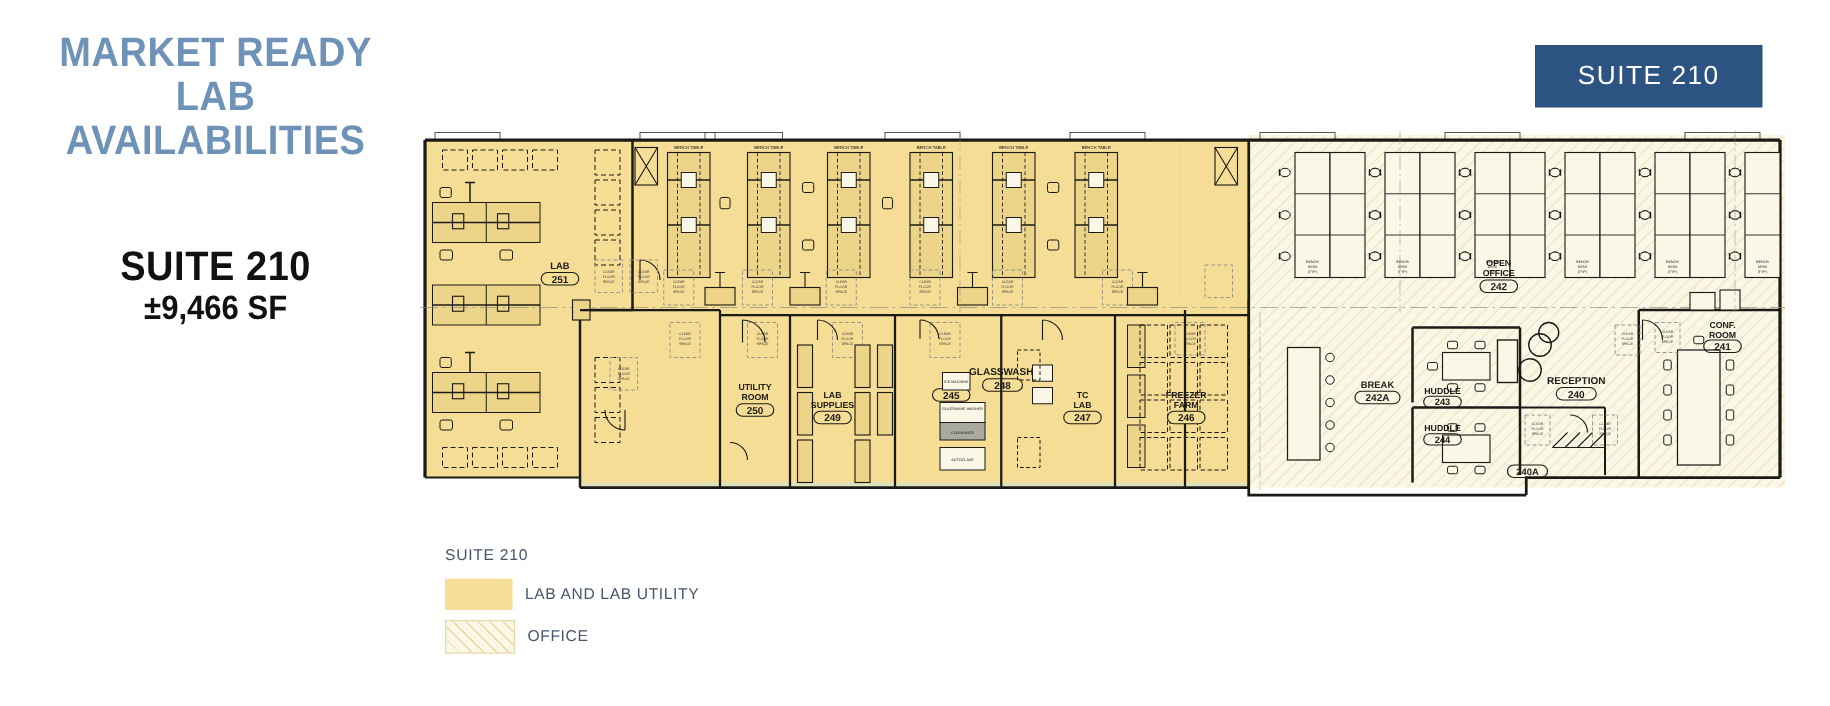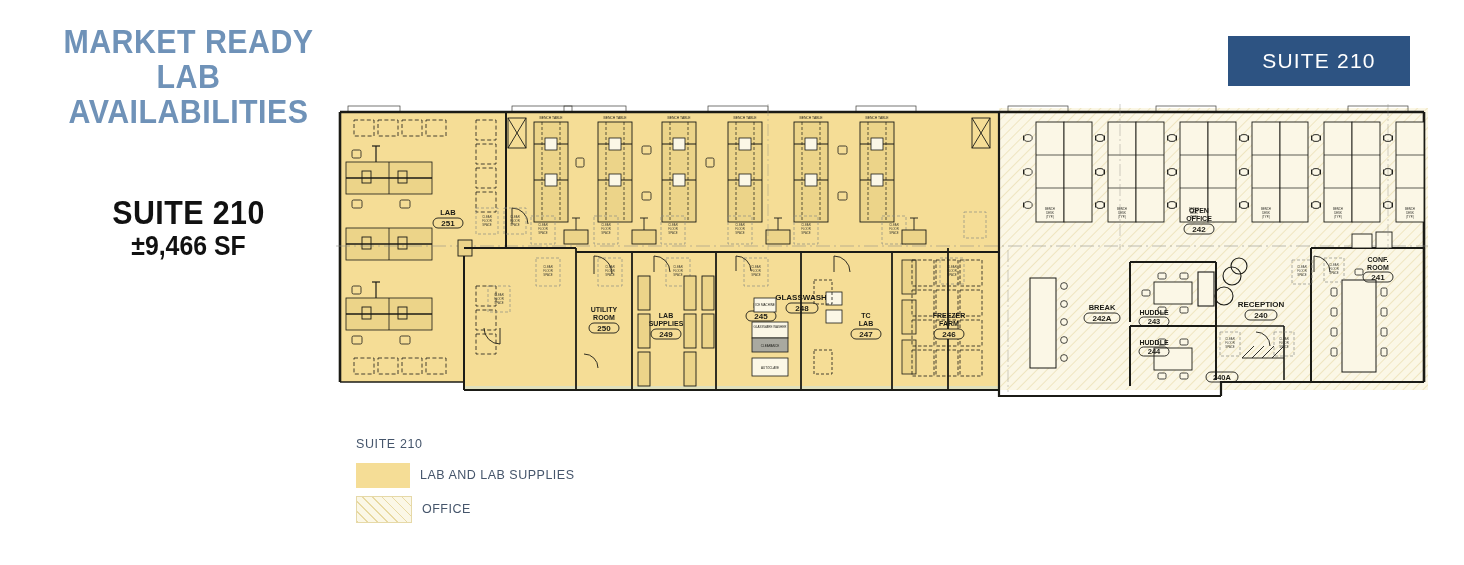--- a/index.html
+++ b/index.html
@@ -1,20 +1,20 @@
 <!DOCTYPE html>
 <html><head>
 <meta charset="utf-8">
 <style>
   html,body{margin:0;padding:0;background:#ffffff;}
   body{width:1464px;height:565px;overflow:hidden;font-family:"Liberation Sans",sans-serif;}
   #page{position:relative;width:1464px;height:565px;background:#fff;}
 
   
-  #title-block{position:absolute;left:0px;top:24px;width:345px;text-align:center;margin-left:16px;}
+  #title-block{position:absolute;left:0px;top:24px;width:345px;text-align:center;}
   .main-title{font-family:"Liberation Sans Narrow","Liberation Sans",sans-serif;
     font-weight:bold;font-size:33px;line-height:35px;letter-spacing:.5px;
     color:#6f92b8;text-transform:uppercase;transform:scaleX(.92);transform-origin:center;}
   .suite-name{margin-top:66px;font-family:"Liberation Sans Narrow","Liberation Sans",sans-serif;
     font-weight:bold;font-size:33px;line-height:36px;color:#111;letter-spacing:.5px;transform:scaleX(.92);}
   .suite-sf{font-family:"Liberation Sans Narrow","Liberation Sans",sans-serif;
     font-weight:bold;font-size:27px;line-height:30px;color:#111;transform:scaleX(.92);}
 
   
   #suite-badge{position:absolute;left:1228px;top:36px;width:182px;height:50px;
@@ -50,21 +50,21 @@
   </div>
 
   <div id="suite-badge">
     <span>SUITE 210</span>
   </div>
 
   <div id="legend">
     <div class="legend-title">SUITE 210</div>
     <div class="legend-row">
       <div class="legend-swatch sw-lab"></div>
-      <div class="legend-label">LAB AND LAB SUPPLIES</div>
+      <div class="legend-label">LAB AND LAB UTILITY</div>
     </div>
     <div class="legend-row">
       <div class="legend-swatch sw-office"></div>
       <div class="legend-label">OFFICE</div>
     </div>
   </div>
 
   <div id="plan">
   <svg width="1092" height="306" viewBox="0 0 1092 306" xmlns="http://www.w3.org/2000/svg">
     <defs>

